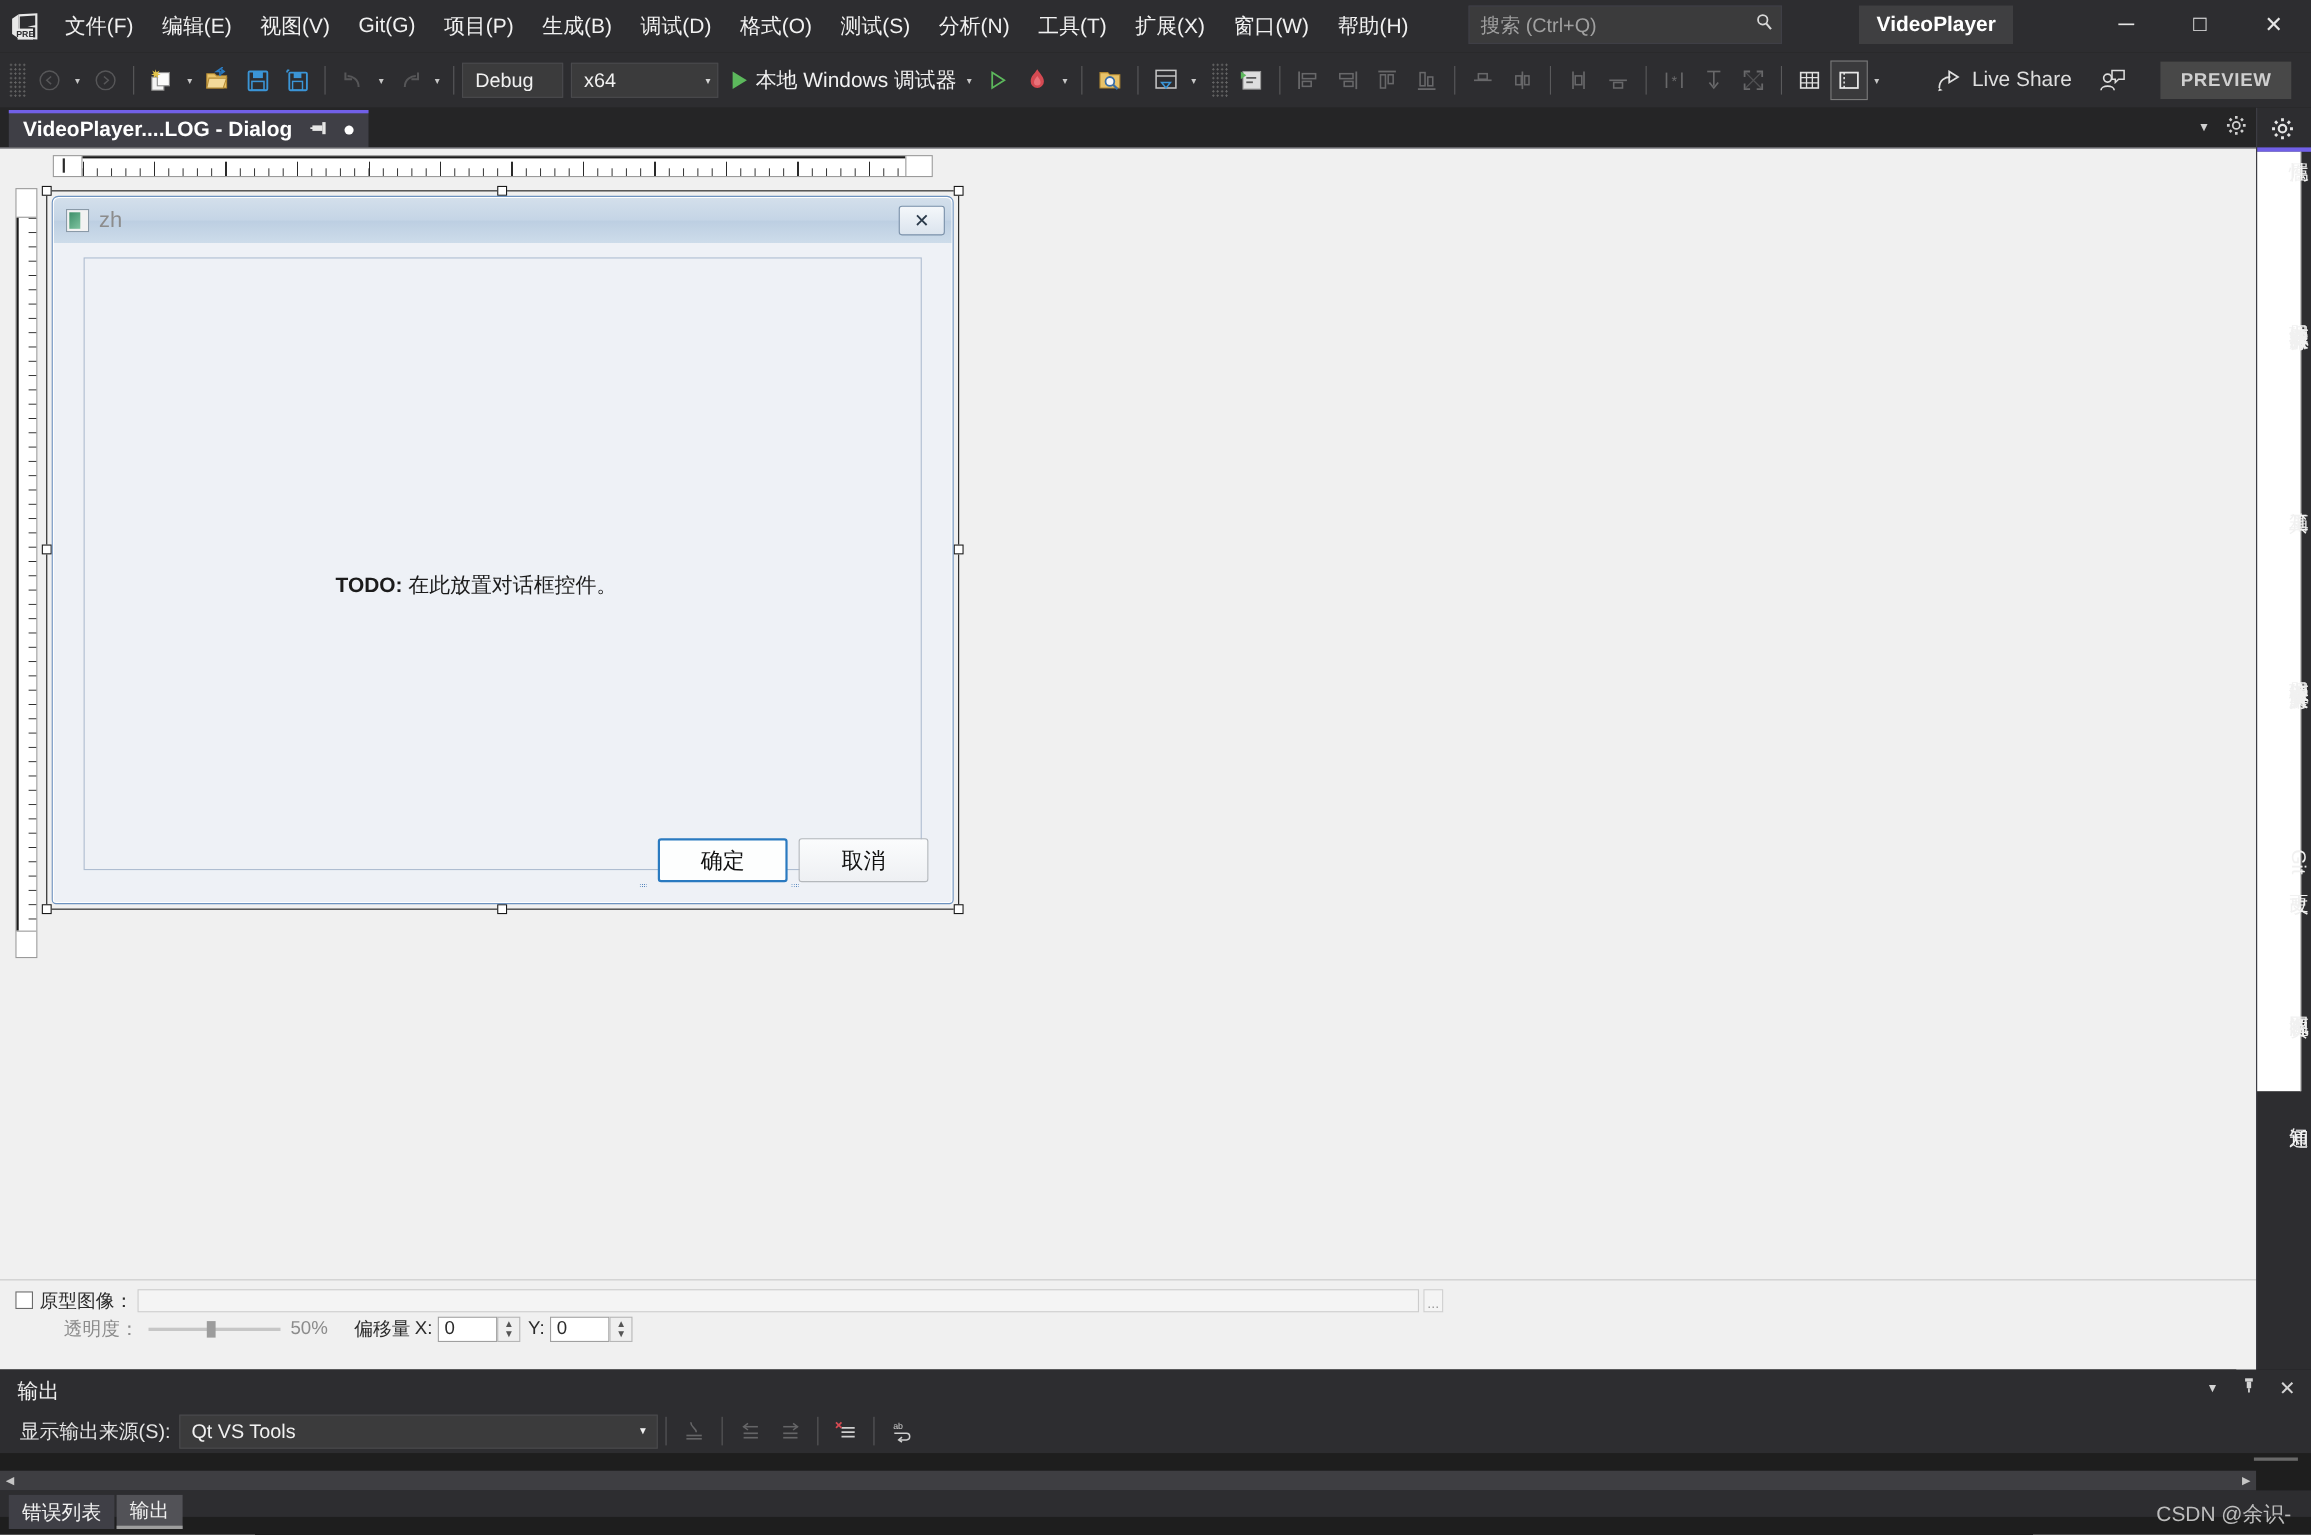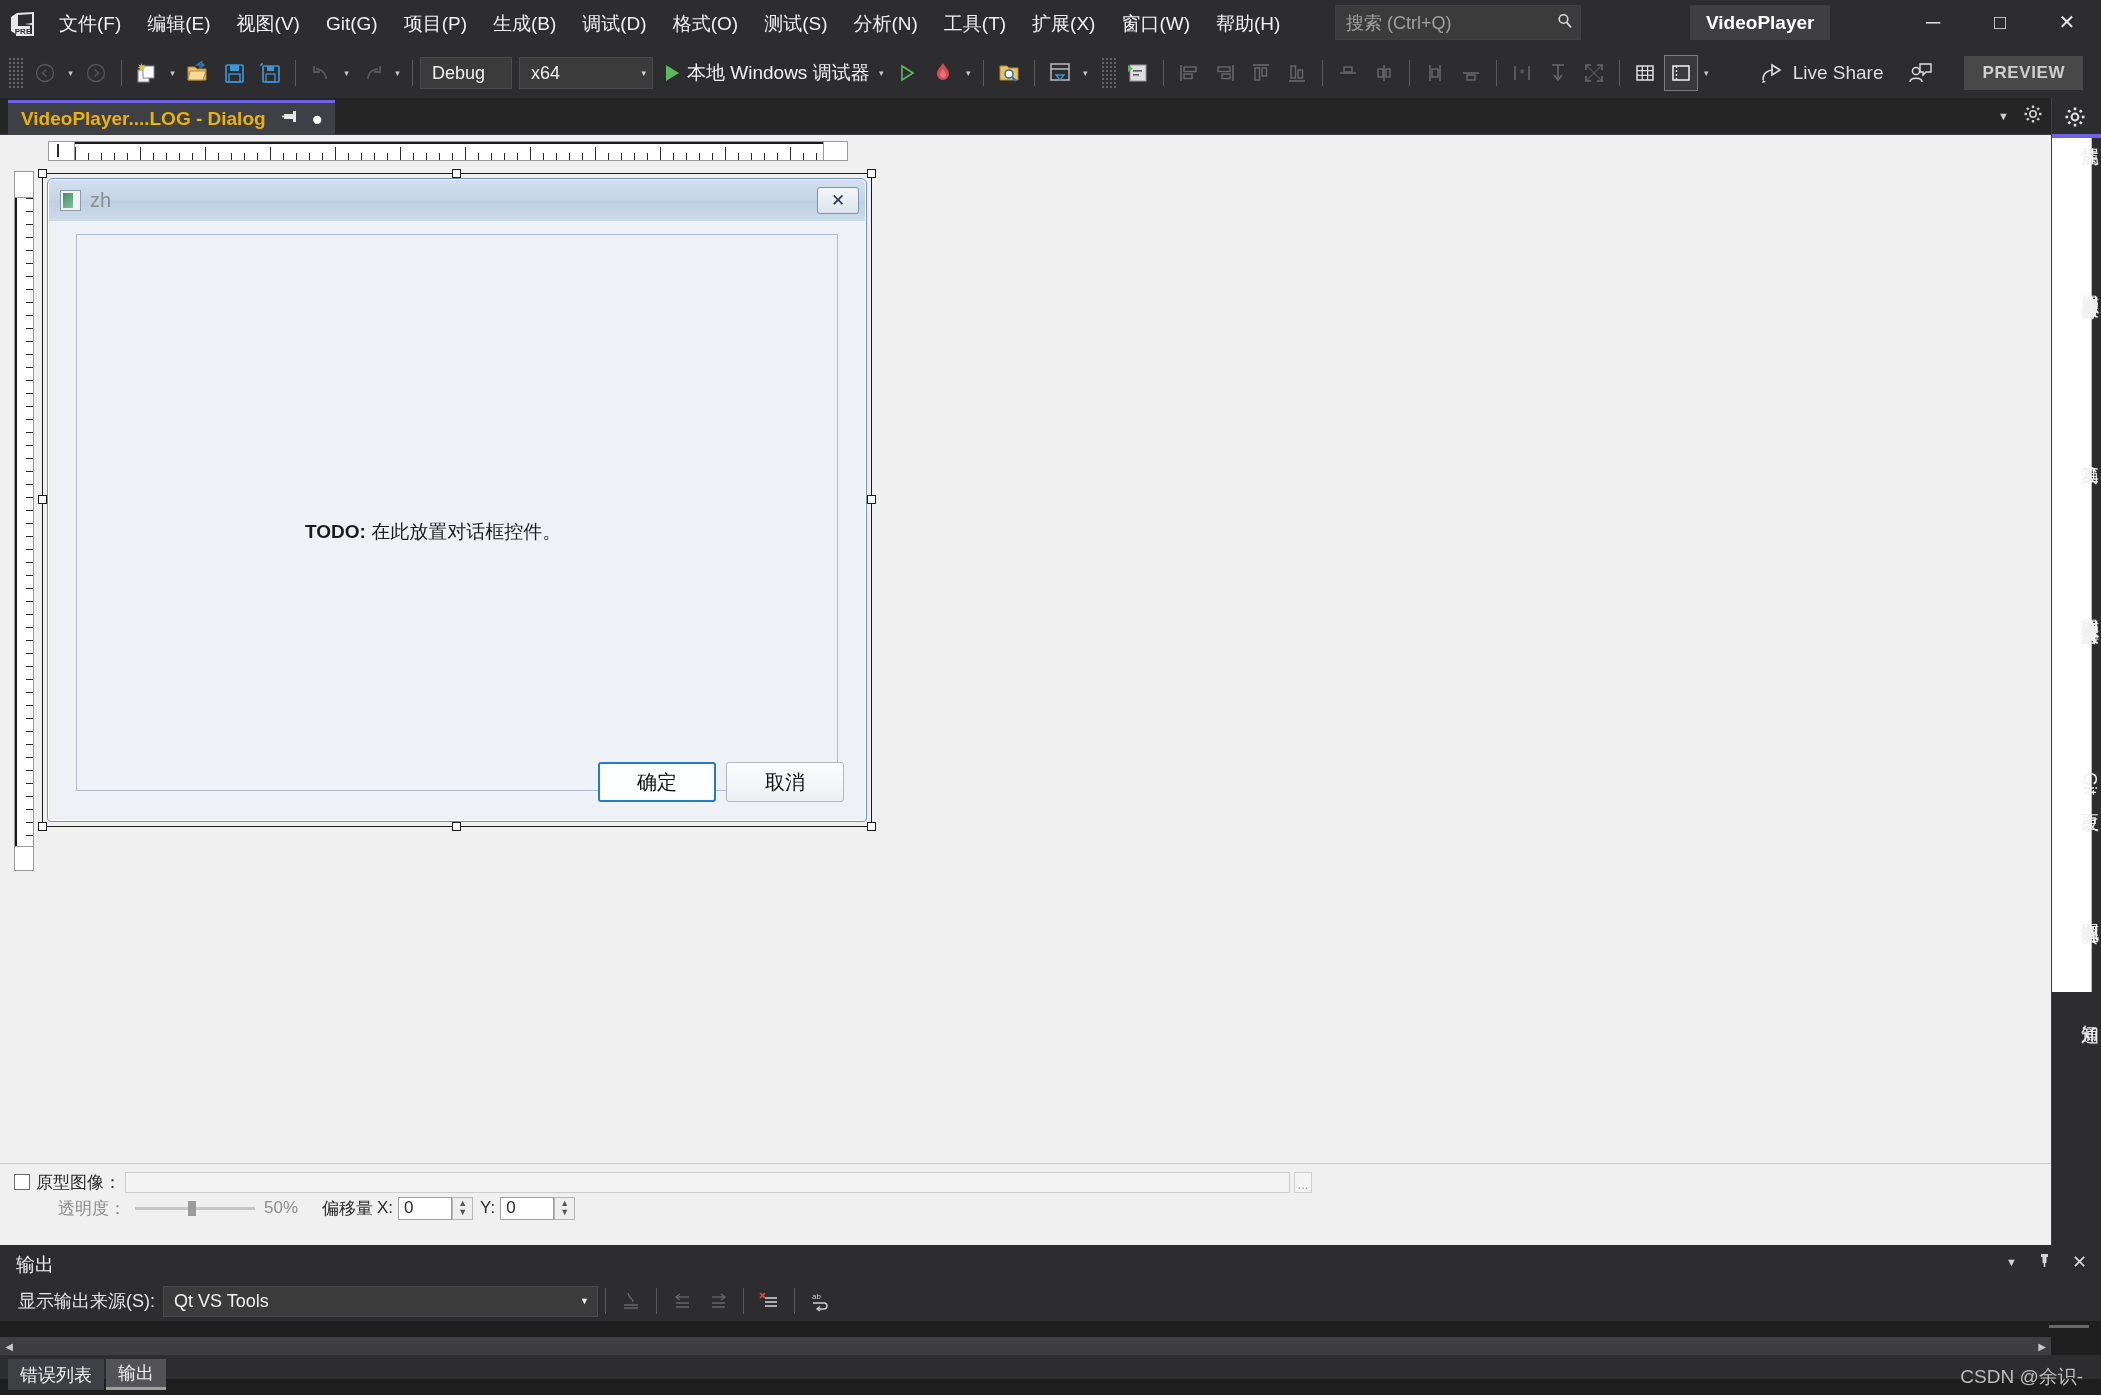--- a/index.html
+++ b/index.html
@@ -21,21 +21,21 @@
     width: 46px; height: 48px;
     display: flex; align-items: center; justify-content: center;
     flex: 0 0 auto;
   }
   #vs-logo svg { display: block; }
   .menu-item {
     color: #f1f1f1; font-size: 19px; padding: 0 13px; height: 48px;
     display: flex; align-items: center; white-space: nowrap; cursor: default;
   }
   #search-box {
-    position: absolute; left: 1335px; top: 5px; width: 246px; height: 35px;
+    position: absolute; left: 1335px; top: 5px; width: 285px; height: 35px;
     background: #3b3b3c; border: 1px solid #3f3f46;
     display: flex; align-items: center; padding: 0 6px 0 10px;
   }
   #search-box .ph { color: #a0a0a0; font-size: 18px; flex: 1; }
   #search-box .mag { color: #d0d0d0; }
   #proj-badge {
     position: absolute; left: 1690px; top: 5px; height: 35px;
     background: #3f3f41; color: #ffffff; font-weight: bold; font-size: 19px;
     display: flex; align-items: center; padding: 0 16px;
   }
@@ -105,21 +105,21 @@
   
   #tabrow {
     position: absolute; left: 0; top: 98px; width: 2051px; height: 36px;
     background: #252526;
   }
   #doc-tab {
     position: absolute; left: 8px; top: 2px; height: 34px;
     background: #3f3f46; border-top: 3px solid #7160e8;
     display: flex; align-items: center; padding: 0 12px 0 13px;
   }
-  #doc-tab .tt { color: #eab308; font-weight: bold; font-size: 19px; white-space: nowrap; }
+  #doc-tab .tt { color: #ffffff; font-weight: bold; font-size: 19px; white-space: nowrap; }
   #doc-tab .pin { color: #e0e0e0; font-size: 16px; margin-left: 16px; }
   #doc-tab .dot { color: #ffffff; font-size: 19px; margin-left: 13px; }
   #tab-tools {
     position: absolute; right: 8px; top: 0; height: 36px;
     display: flex; align-items: center; gap: 14px; color: #d0d0d0;
   }
 
   
   #designer {
     position: absolute; left: 0; top: 134px; width: 2051px; height: 1111px;

